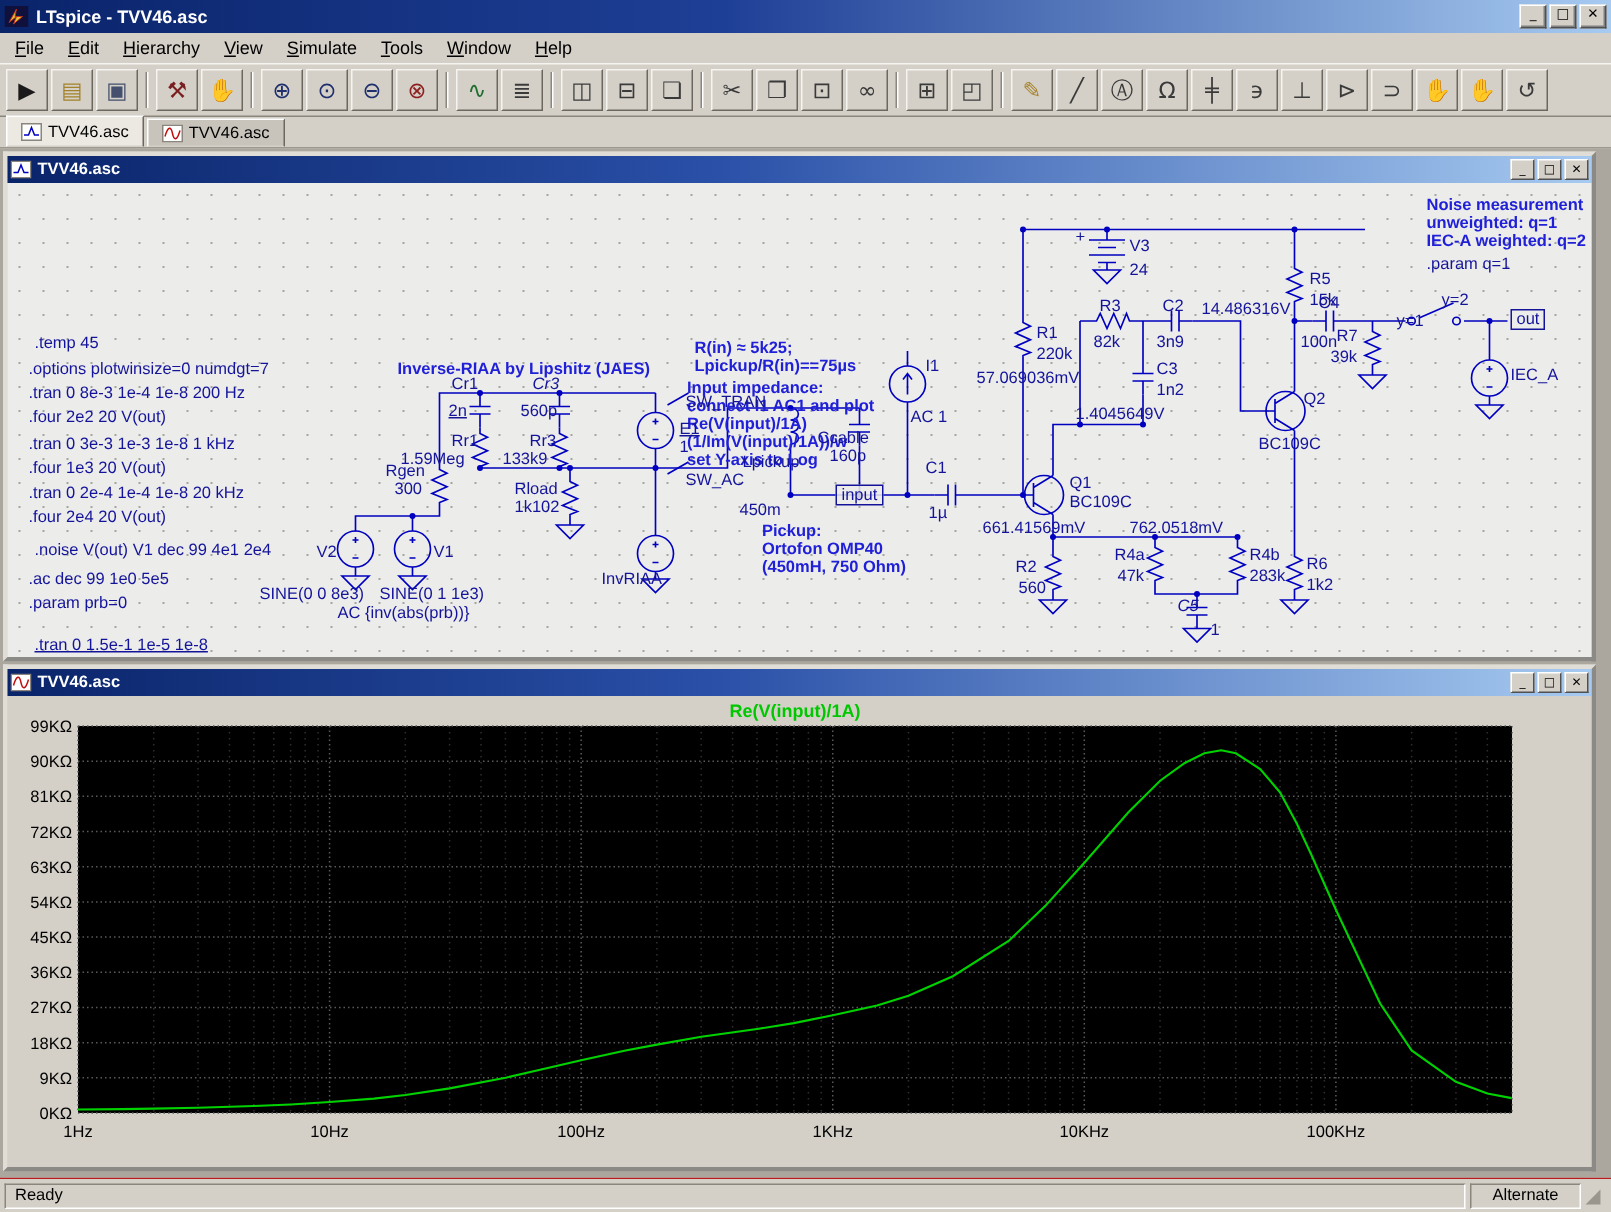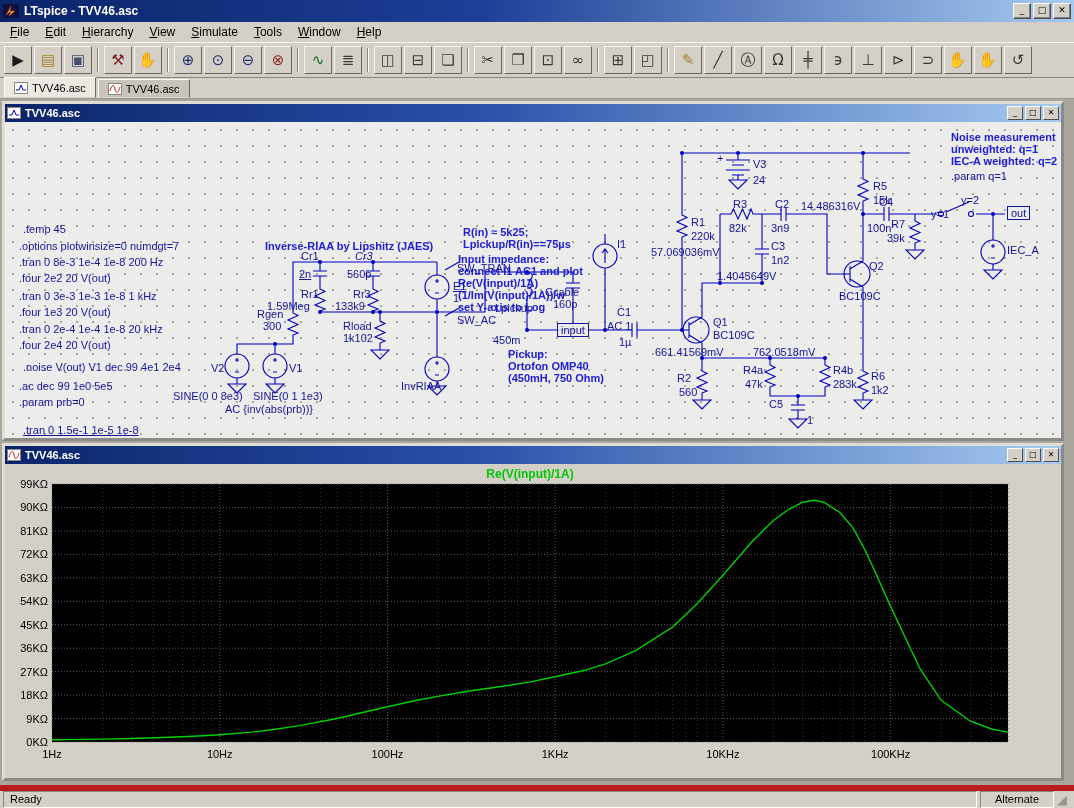--- a/index.html
+++ b/index.html
@@ -29,21 +29,21 @@
   .sch-canvas svg{position:absolute;left:0;top:0}
   #sch-labels{position:absolute;left:0;top:0;width:100%;height:100%;pointer-events:none}
   .slabel{position:absolute;font-size:11px;line-height:12px;white-space:pre;color:#14149b;font-family:"Liberation Sans",sans-serif}
   .k-c{color:#2020d8;font-weight:bold}
   .k-v{color:#14149b}
   .k-n{border:1px solid #14149b;padding:0 3px;background:rgba(236,236,234,.85)}
   
   .wave-canvas{width:1056px;height:314px;background:#d4d0c8}
   .wave-canvas svg{display:block;font-family:"Liberation Sans",sans-serif}
   
-  .statusbar{height:23px;background:#d4d0c8;display:flex;align-items:center;gap:3px;padding:2px 3px;border-top:6px solid #b91c1c}
+  .statusbar{height:23px;background:#d4d0c8;display:flex;align-items:center;gap:3px;padding:2px 3px;border-top:1px solid #b91c1c}
   .status-left{flex:1;height:17px;border:1px solid;border-color:#8a867e #fff #fff #8a867e;padding:1px 6px;font-size:11px}
   .status-cell{width:74px;height:17px;border:1px solid;border-color:#8a867e #fff #fff #8a867e;padding:1px 6px;font-size:11px;text-align:center}
   .grip{width:14px;height:17px;color:#9a968e;font-size:13px;line-height:17px;font-family:"DejaVu Sans",sans-serif}
 </style>
 </head>
 <body>
 
 <div class="app">
 
   <div class="titlebar">
@@ -350,21 +350,21 @@
             <div class="slabel k-l" style="left: 284px; top: 240px;">V1</div>
             <div class="slabel k-l" style="left: 168px; top: 268px;">SINE(0 0 8e3)</div>
             <div class="slabel k-l" style="left: 248px; top: 268px;">SINE(0 1 1e3)</div>
             <div class="slabel k-l" style="left: 220px; top: 281px;">AC {inv(abs(prb))}</div>
             <div class="slabel k-l" style="left: 396px; top: 258px; text-align: center;">InvRIAA</div>
             <div class="slabel k-l" style="left: 490px; top: 180px;">Lpickup</div>
             <div class="slabel k-l" style="left: 488px; top: 212px;">450m</div>
             <div class="slabel k-l" style="left: 540px; top: 164px;">Ccable</div>
             <div class="slabel k-l" style="left: 548px; top: 176px;">160p</div>
             <div class="slabel k-l" style="left: 612px; top: 116px;">I1</div>
-            <div class="slabel k-l" style="left: 602px; top: 150px; margin-top: 48px;">AC 1</div>
+            <div class="slabel k-l" style="left: 602px; top: 150px;">AC 1</div>
             <div class="slabel k-n" style="left: 552px; top: 201px;">input</div>
             <div class="slabel k-l" style="left: 612px; top: 184px;">C1</div>
             <div class="slabel k-l" style="left: 614px; top: 214px;">1µ</div>
             <div class="slabel k-l" style="left: 686px; top: 94px;">R1</div>
             <div class="slabel k-l" style="left: 686px; top: 108px;">220k</div>
             <div class="slabel k-v" style="left: 646px; top: 124px;">57.069036mV</div>
             <div class="slabel k-l" style="left: 708px; top: 194px;">Q1</div>
             <div class="slabel k-l" style="left: 708px; top: 207px;">BC109C</div>
             <div class="slabel k-v" style="left: 650px; top: 224px;">661.41569mV</div>
             <div class="slabel k-l" style="left: 672px; top: 250px;">R2</div>
@@ -386,21 +386,21 @@
             <div class="slabel k-l" style="left: 862px; top: 100px;">100n</div>
             <div class="slabel k-l" style="left: 886px; top: 96px;">R7</div>
             <div class="slabel k-l" style="left: 882px; top: 110px;">39k</div>
             <div class="slabel k-l" style="left: 864px; top: 138px;">Q2</div>
             <div class="slabel k-l" style="left: 834px; top: 168px;">BC109C</div>
             <div class="slabel k-l" style="left: 738px; top: 242px;">R4a</div>
             <div class="slabel k-l" style="left: 740px; top: 256px;">47k</div>
             <div class="slabel k-l" style="left: 828px; top: 242px;">R4b</div>
             <div class="slabel k-l" style="left: 828px; top: 256px;">283k</div>
             <div class="slabel k-v" style="left: 748px; top: 224px;">762.0518mV</div>
-            <div class="slabel k-l" style="left: 764px; top: 276px;">C5</div>
+            <div class="slabel k-l" style="left: 780px; top: 276px; font-style: italic;">C5</div>
             <div class="slabel k-l" style="left: 802px; top: 292px;">1</div>
             <div class="slabel k-l" style="left: 866px; top: 248px;">R6</div>
             <div class="slabel k-l" style="left: 866px; top: 262px;">1k2</div>
             <div class="slabel k-l" style="left: 926px; top: 72px; margin-top: 14px;">y=1</div>
             <div class="slabel k-l" style="left: 956px; top: 72px;">y=2</div>
             <div class="slabel k-n" style="left: 1002px; top: 84px;">out</div>
             <div class="slabel k-l" style="left: 1002px; top: 122px;">IEC_A</div>
           </div>
       </div>
     </div>

